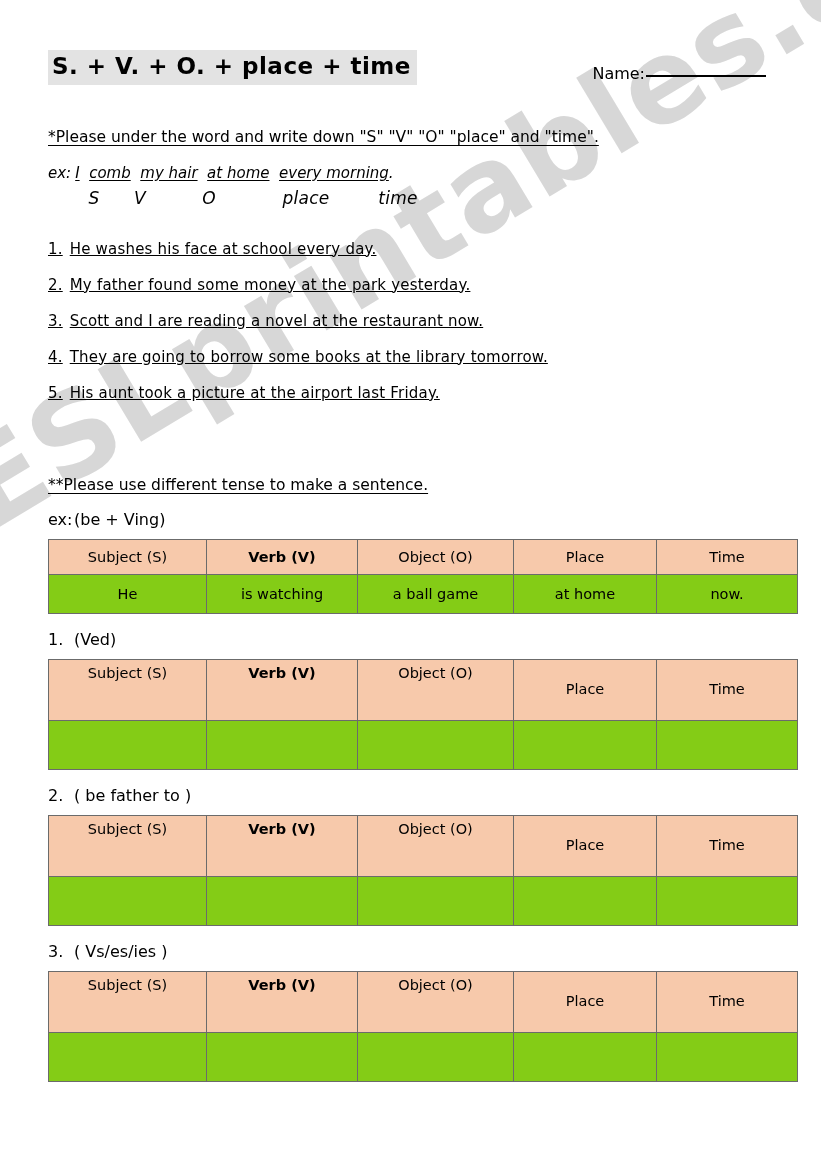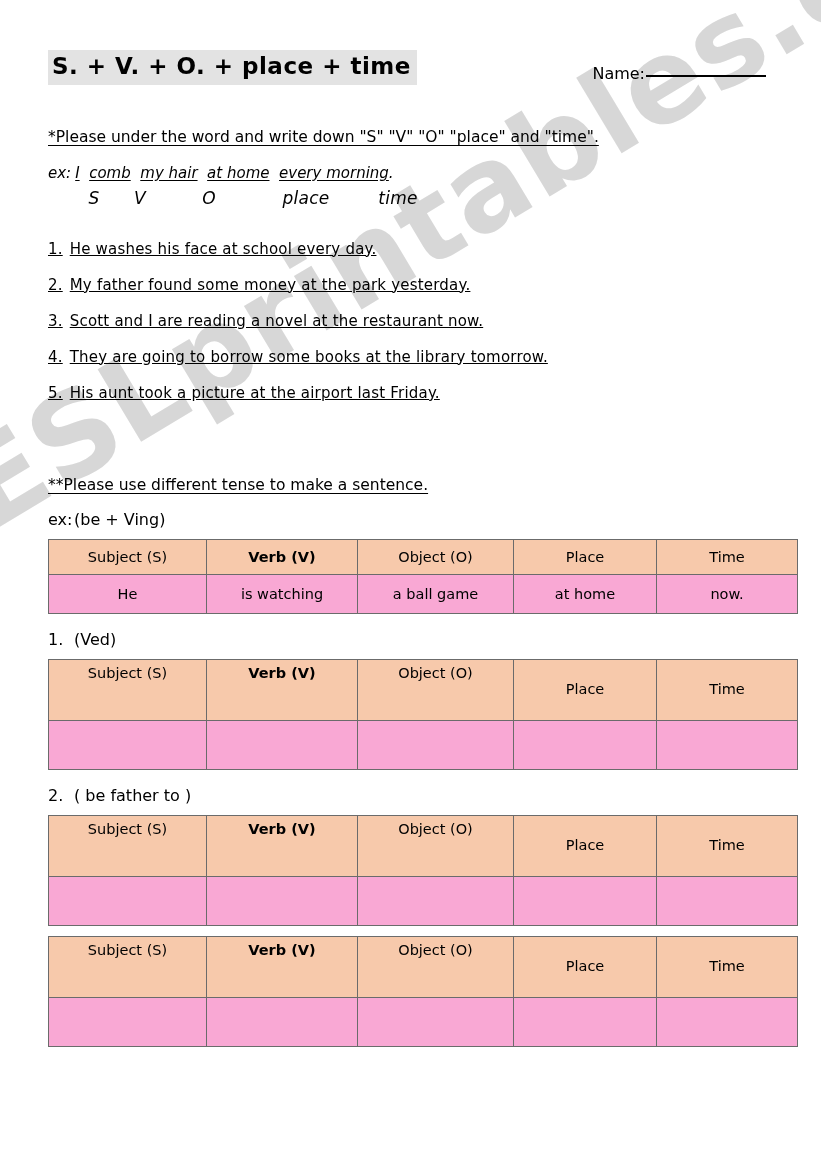--- a/index.html
+++ b/index.html
@@ -161,21 +161,21 @@
     font-size: 14.5px;
     color: #000;
     text-align: center;
   }
   table.sv-table thead td {
     background: #f7c9ab;
     height: 28px;
     padding: 3px 2px;
   }
   table.sv-table tbody td {
-    background: #f9a8d4;
+    background: #84cc16;
     height: 36px;
   }
   
   table.blank-table thead td {
     height: 52px;
     vertical-align: top;
     padding-top: 5px;
   }
   table.blank-table thead td.lower {
     vertical-align: middle;
@@ -312,20 +312,23 @@
           <td></td>
           <td></td>
           <td></td>
           <td></td>
           <td></td>
         </tr>
       </tbody>
     </table>
 
     
+    <div class="tense-label">
+      <span class="num">3.</span><span>( Vs/es/ies )</span>
+    </div>
     <table class="sv-table blank-table">
       <thead>
         <tr>
           <td class="col-s">Subject (S)</td>
           <td class="col-v">Verb (V)</td>
           <td class="col-o">Object (O)</td>
           <td class="col-p lower">Place</td>
           <td class="col-t lower">Time</td>
         </tr>
       </thead>

